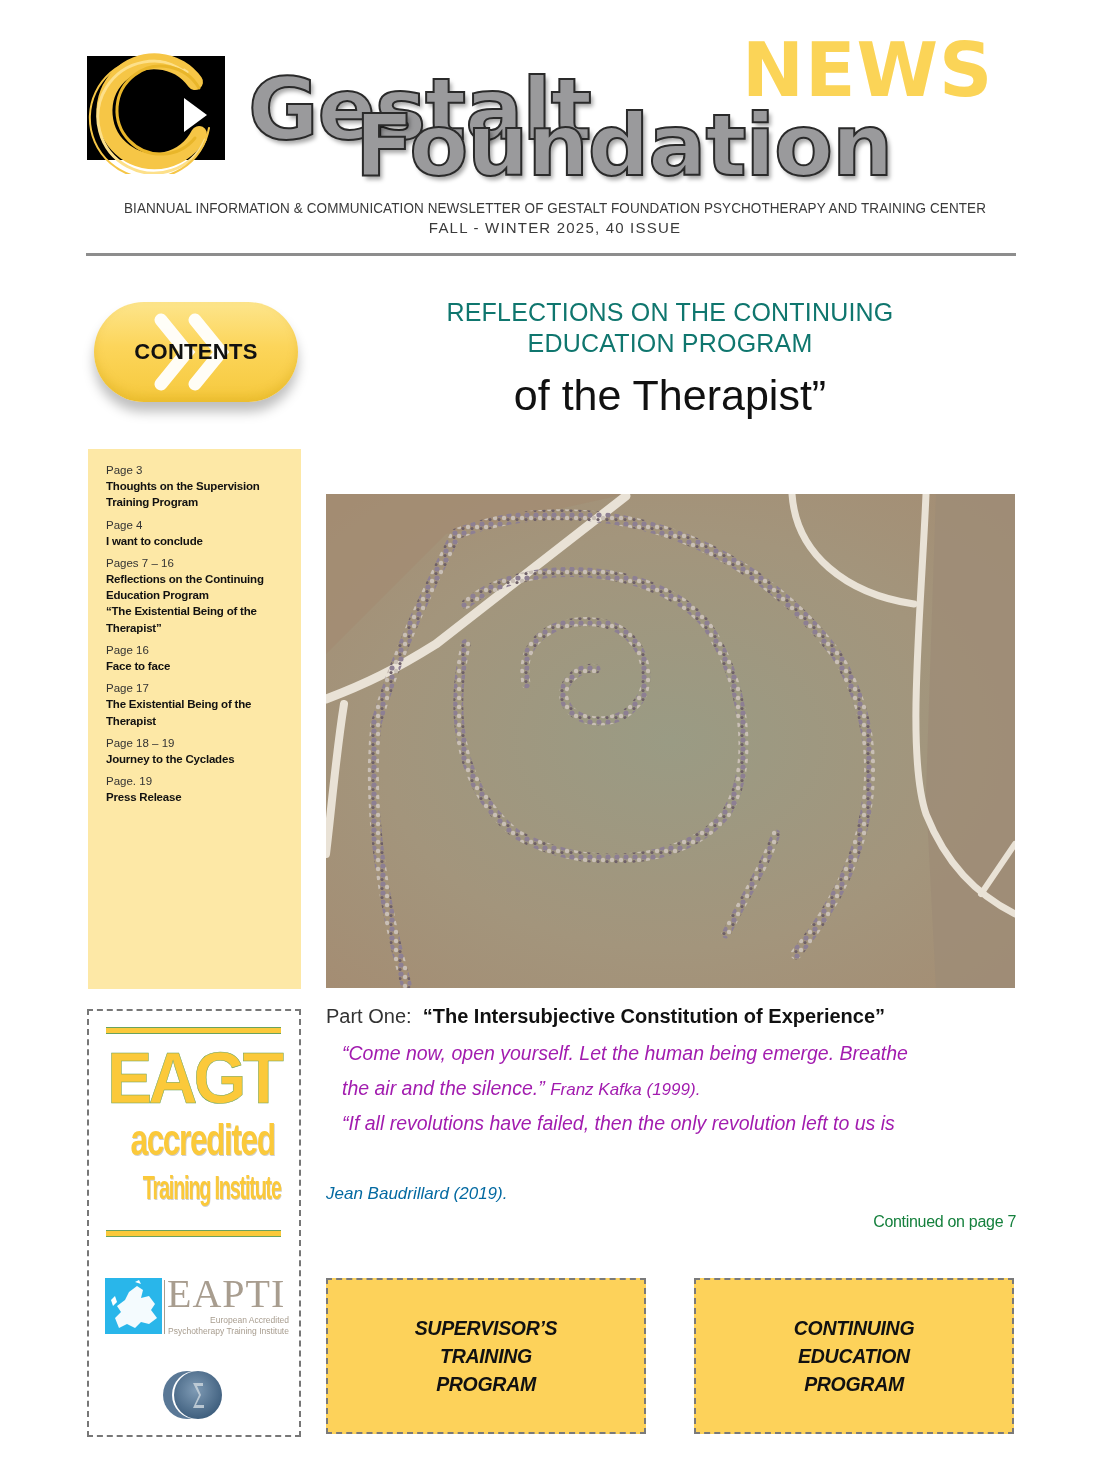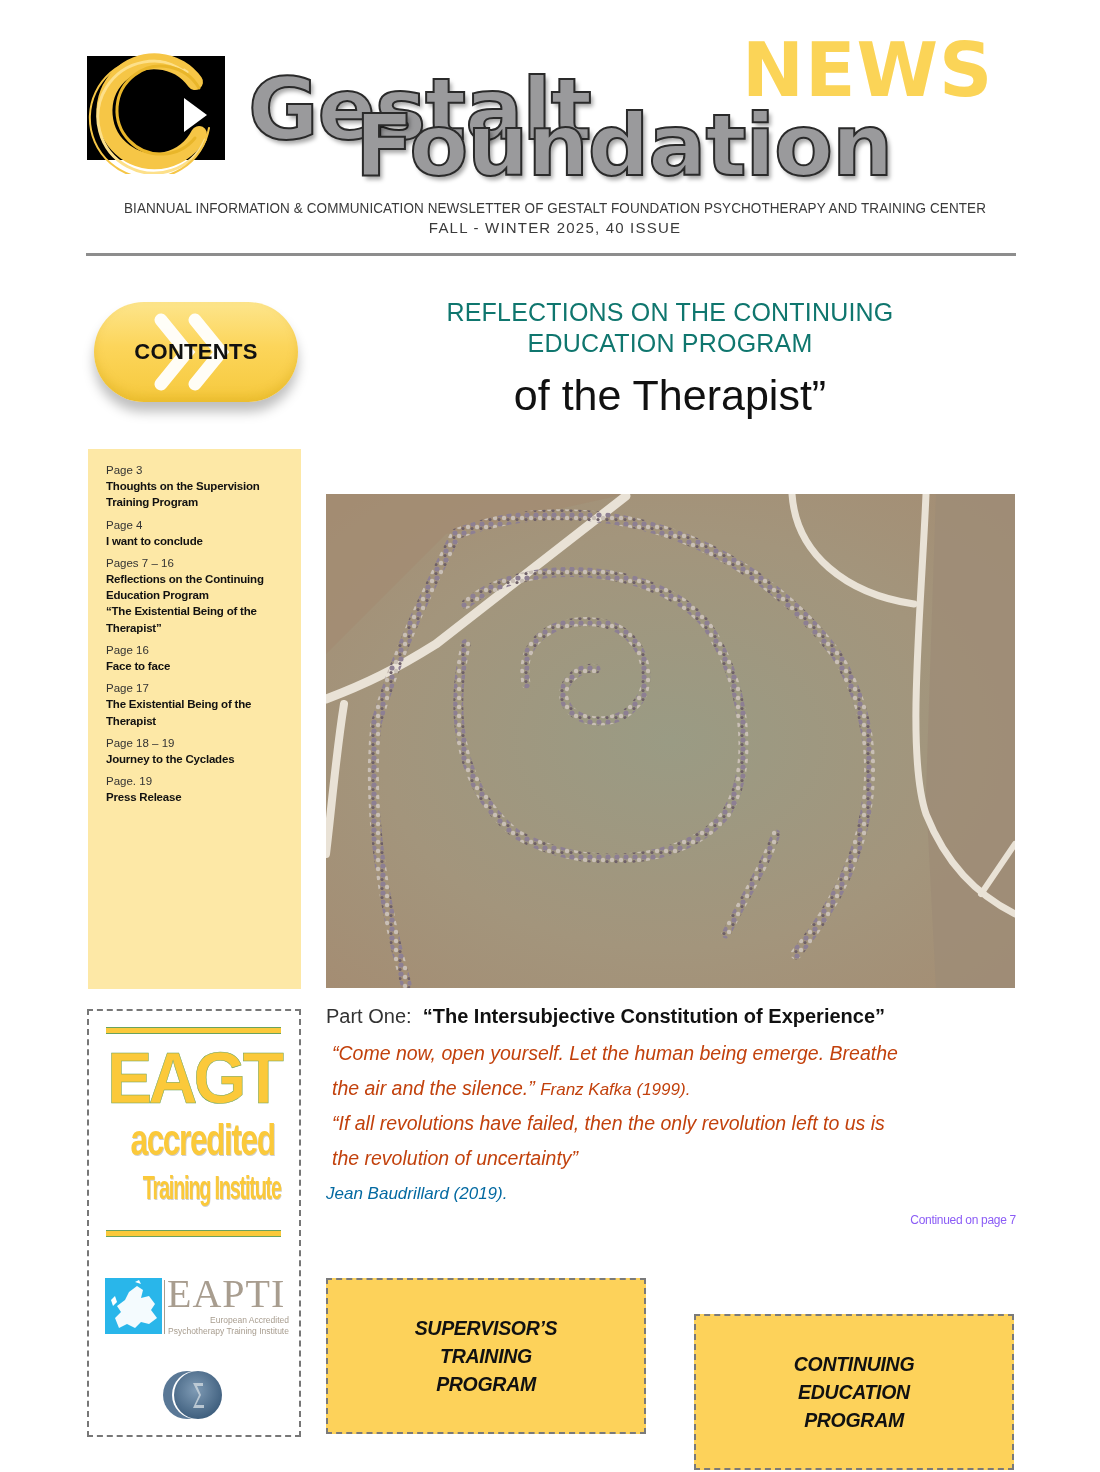--- a/index.html
+++ b/index.html
@@ -60,31 +60,31 @@
 
   
   .kicker { position: absolute; left: 320px; width: 700px; text-align: center; font-size: 25px; line-height: 32px; color: #0f766e; letter-spacing: 0.2px; }
   .kicker.k1 { top: 296px; }
   .kicker.k2 { top: 327px; }
   .headline { position: absolute; left: 320px; width: 700px; text-align: center; font-size: 43px; line-height: 58px; color: #111; top: 366px; }
   .photo { position: absolute; left: 326px; top: 494px; width: 689px; height: 494px; overflow: hidden; background: #a79a82; }
 
   .part-line { position: absolute; left: 326px; top: 1005px; font-size: 20px; color: #333; white-space: nowrap; }
   .part-line b { color: #111; font-weight: bold; }
-  .quote { position: absolute; left: 332px; font-style: italic; font-size: 19.5px; color: #c2410c; line-height: 35px; width: 700px; }
+  .quote { position: absolute; left: 342px; font-style: italic; font-size: 19.5px; color: #a21caf; line-height: 35px; width: 700px; }
   .quote.q1 { top: 1036px; }
   .quote.q2 { top: 1106px; }
   .quote .src { font-size: 17px; }
   .quote-src2 { position: absolute; left: 326px; top: 1184px; font-style: italic; font-size: 17px; color: #0369a1; }
-  .continued { position: absolute; right: 84px; top: 1213px; font-size: 12px; color: #8b5cf6; letter-spacing: -0.3px; }
+  .continued { position: absolute; right: 84px; top: 1213px; font-size: 16px; color: #15803d; letter-spacing: -0.3px; }
 
   .prog-box { position: absolute; top: 1278px; width: 320px; height: 156px; background: #fdd25a; border: 2px dashed #7a7a7a; display: flex; align-items: center; justify-content: center; text-align: center; cursor: pointer; }
   .prog-box span { font-style: italic; font-weight: bold; font-size: 19.5px; line-height: 28px; color: #111; letter-spacing: -0.3px; }
   .prog-box.left { left: 326px; }
-  .prog-box.right { left: 694px; margin-top: 36px; }
+  .prog-box.right { left: 694px; }
 </style>
 </head>
 <body>
 
 <div class="logo-mark">
   <svg width="138" height="132" viewBox="0 0 138 132">
     <g fill="none" stroke="#f6c646" stroke-linecap="round">
       <path d="M108 40 A50 50 0 1 0 112 92" stroke-width="16"></path>
       <path d="M100 30 A56 56 0 1 0 118 98" stroke-width="3" stroke="#fde08a"></path>
       <path d="M112 46 A44 44 0 1 0 108 96" stroke-width="3" stroke="#e9b62a"></path>
@@ -223,21 +223,20 @@
 <div class="part-line">
   <span>Part One:</span>&nbsp;
   <b>“The Intersubjective Constitution of Experience”</b>
 </div>
 <div class="quote q1">
   <div>“Come now, open yourself. Let the human being emerge. Breathe</div>
   <div><span>the air and the silence.”</span> <span class="src">Franz Kafka (1999).</span></div>
 </div>
 <div class="quote q2">
   <div>“If all revolutions have failed, then the only revolution left to us is</div>
-  <div>the revolution of uncertainty”</div>
 </div>
 <div class="quote-src2">Jean Baudrillard (2019).</div>
 <div class="continued">Continued on page 7</div>
 
 <div class="prog-box left">
   <span>
     <div>SUPERVISOR’S</div>
     <div>TRAINING</div>
     <div>PROGRAM</div>
   </span>

